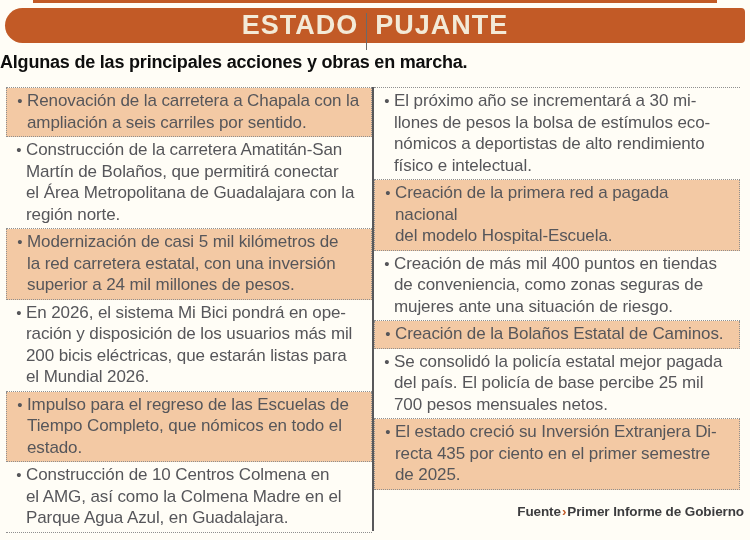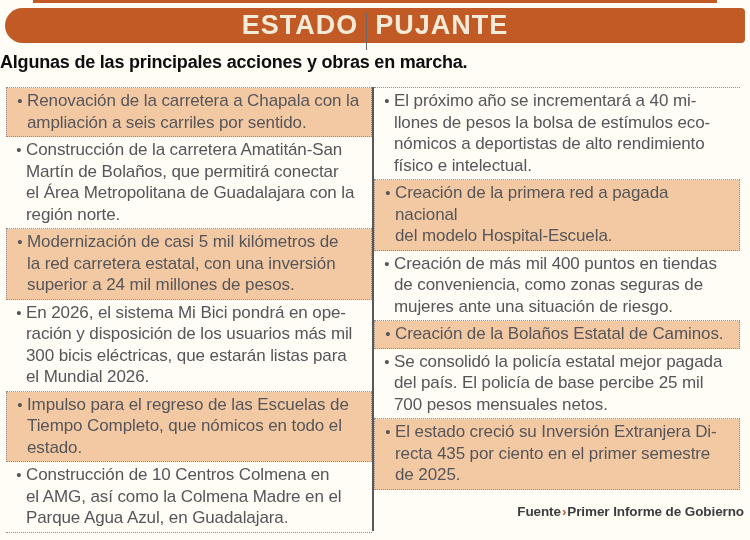--- a/index.html
+++ b/index.html
@@ -112,21 +112,21 @@
       <div class="item hl">
         <span class="bullet">•</span>
         <span class="text">Modernización de casi 5 mil kilómetros de
 la red carretera estatal, con una inversión
 superior a 24 mil millones de pesos.</span>
       </div>
       <div class="item">
         <span class="bullet">•</span>
         <span class="text">En 2026, el sistema Mi Bici pondrá en ope-
 ración y disposición de los usuarios más mil
-300 bicis eléctricas, que estarán listas para
+200 bicis eléctricas, que estarán listas para
 el Mundial 2026.</span>
       </div>
       <div class="item hl">
         <span class="bullet">•</span>
         <span class="text">Impulso para el regreso de las Escuelas de
 Tiempo Completo, que nómicos en todo el
 estado.</span>
       </div>
       <div class="item">
         <span class="bullet">•</span>
@@ -134,21 +134,21 @@
 el AMG, así como la Colmena Madre en el
 Parque Agua Azul, en Guadalajara.</span>
       </div>
     </div>
 
     <div class="col-divider"></div>
 
     <div class="col">
       <div class="item">
         <span class="bullet">•</span>
-        <span class="text">El próximo año se incrementará a 40 mi-
+        <span class="text">El próximo año se incrementará a 30 mi-
 llones de pesos la bolsa de estímulos eco-
 nómicos a deportistas de alto rendimiento
 físico e intelectual.</span>
       </div>
       <div class="item hl">
         <span class="bullet">•</span>
         <span class="text">Creación de la primera red a pagada nacional
 del modelo Hospital-Escuela.</span>
       </div>
       <div class="item">

